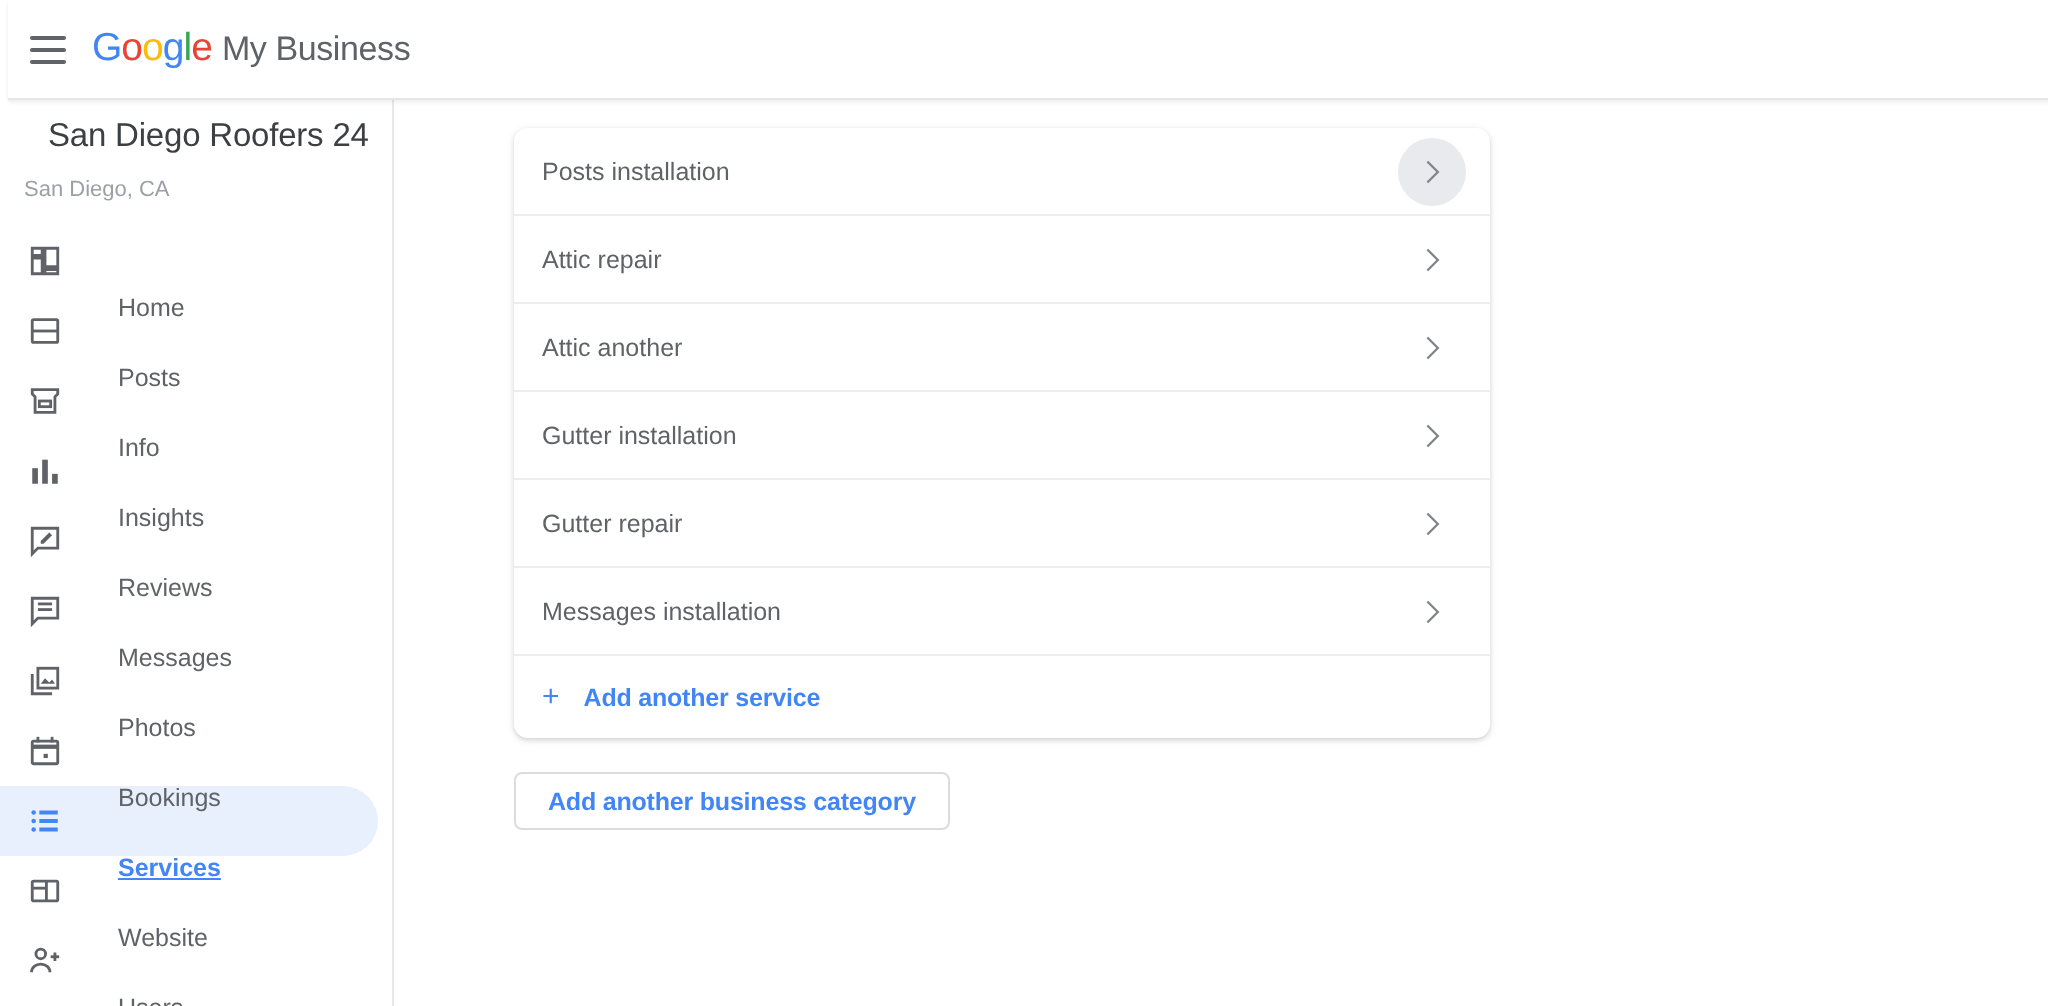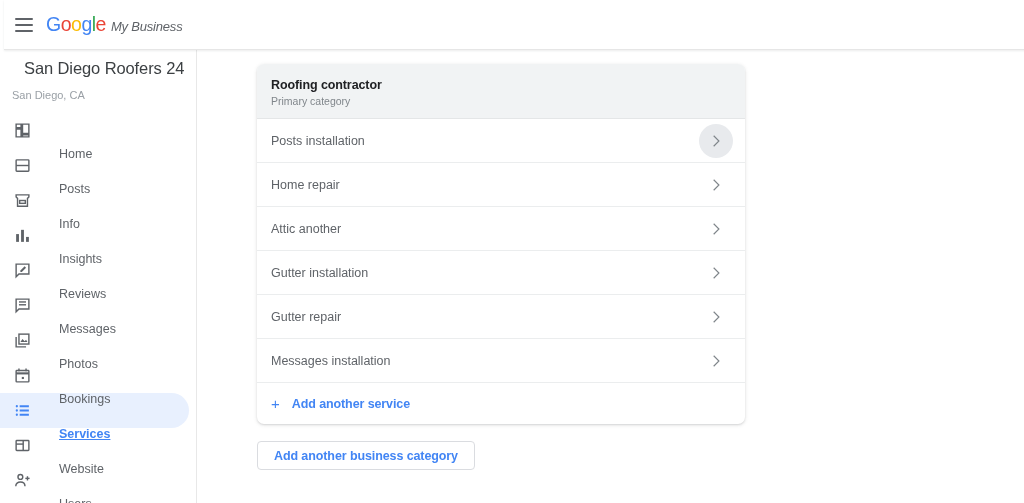--- a/index.html
+++ b/index.html
@@ -27,21 +27,21 @@
     gap: 4px; cursor: pointer;
   }
   .hamburger span { display: block; height: 2px; width: 18px; background: #5f6368; border-radius: 1px; }
 
   .brand { display: flex; align-items: baseline; font-size: 19px; letter-spacing: -0.2px; }
   .glogo { font-size: 19.5px; letter-spacing: -0.5px; }
   .glogo .b { color: #4285f4; }
   .glogo .r { color: #ea4335; }
   .glogo .y { color: #fbbc05; }
   .glogo .g { color: #34a853; }
-  .brand .mybiz { color: #5f6368; margin-left: 5px; font-size: 13px; font-style: italic; }
+  .brand .mybiz { color: #5f6368; margin-left: 5px; font-size: 17px; }
 
   
   .sidebar {
     position: absolute; top: 43px; left: 0;
     width: 197px; height: 460px;
     background: #ffffff;
     border-right: 1px solid #e8e8e8;
     padding-top: 14px;
   }
   .biz-name {
@@ -262,35 +262,31 @@
             <line x1="16" y1="9" x2="22" y2="9" stroke="currentColor" stroke-width="2"></line>
           </svg>
         </span>
         <span class="nav-label">Users</span>
       </div>
     </div>
 </div>
 
 <div class="main">
   <div class="card">
-    <div class="card-header">
-      <div class="cat">Roofing contractor</div>
-      <div class="sub">Primary category</div>
-    </div>
     <div id="service-list">
         <div class="service-row">
           <span class="name">Posts installation</span>
           <span class="chev-wrap hovered">
             <span class="chev"><svg viewBox="0 0 24 24">
                 <polyline points="8,3 17,12 8,21"></polyline>
               </svg></span>
           </span>
         </div>
         <div class="service-row">
-          <span class="name">Home repair</span>
+          <span class="name">Attic repair</span>
           <span class="chev-wrap">
             <span class="chev"><svg viewBox="0 0 24 24">
                 <polyline points="8,3 17,12 8,21"></polyline>
               </svg></span>
           </span>
         </div>
         <div class="service-row">
           <span class="name">Attic another</span>
           <span class="chev-wrap">
             <span class="chev"><svg viewBox="0 0 24 24">

